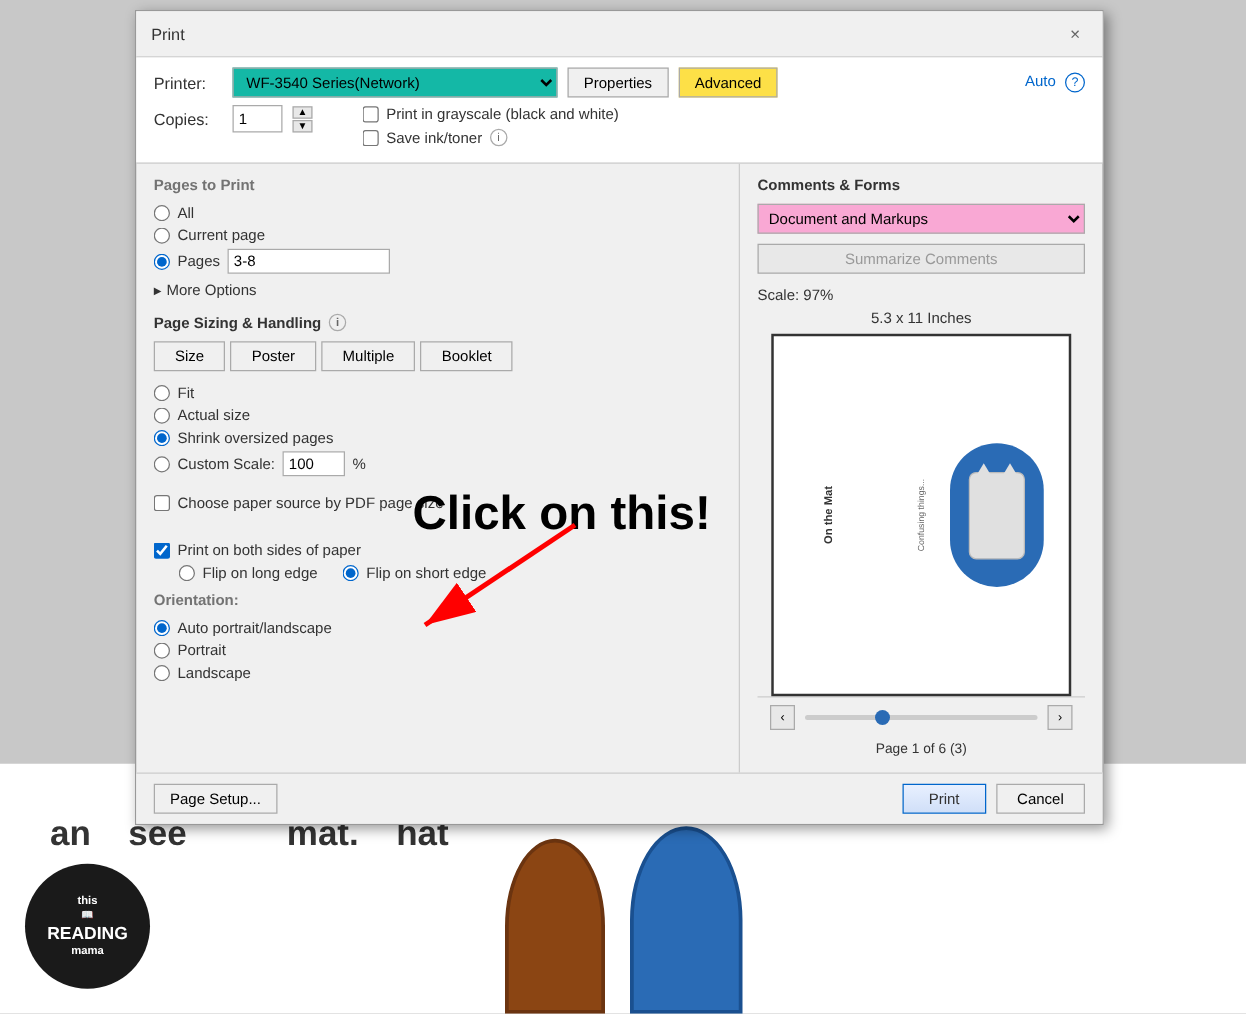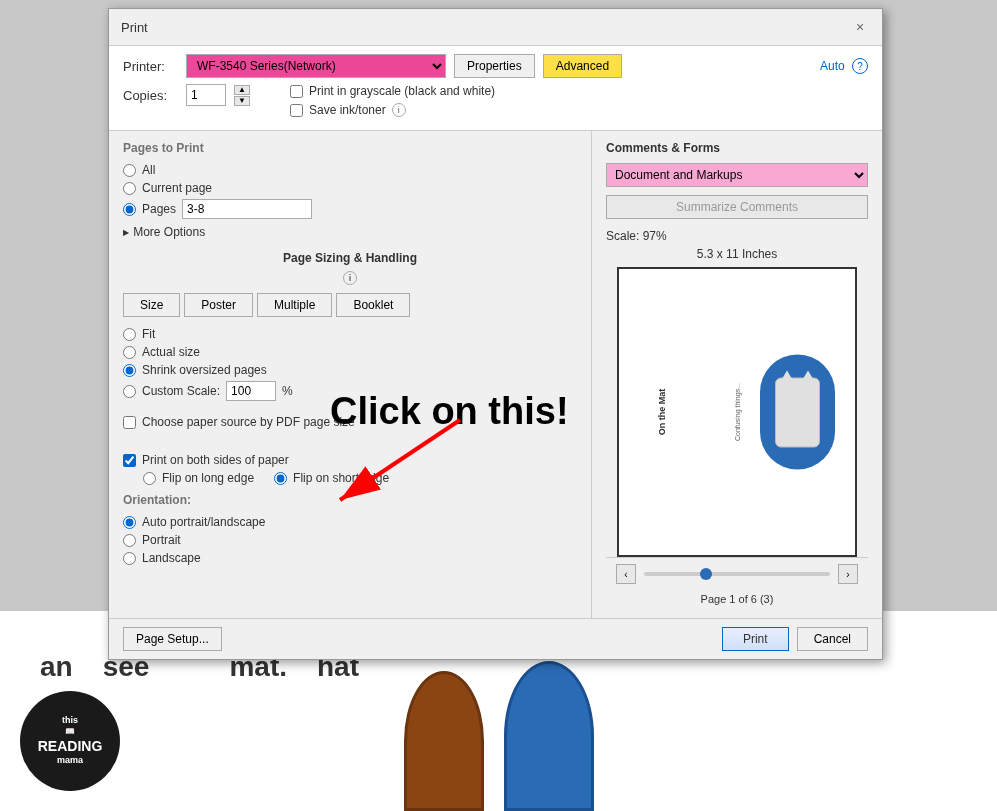--- a/index.html
+++ b/index.html
@@ -110,21 +110,21 @@
     .printer-label {
       color: #333;
       min-width: 55px;
     }
 
     .printer-select {
       flex: 1;
       max-width: 260px;
       padding: 3px 6px;
       border: 1px solid #aaa;
-      background: #ec4899;
+      background: #14b8a6;
       font-size: 12px;
       height: 24px;
     }
 
     .btn-properties, .btn-advanced {
       padding: 3px 12px;
       border: 1px solid #aaa;
       background: #f0f0f0;
       font-size: 12px;
       cursor: pointer;
@@ -274,21 +274,20 @@
     
     .page-sizing-title {
       font-weight: bold;
       color: #333;
       font-size: 12px;
       display: flex;
       align-items: center;
       gap: 6px;
       margin-bottom: 8px;
       margin-top: 12px;
-      flex-direction: column;
     }
 
     .info-icon {
       display: inline-flex;
       align-items: center;
       justify-content: center;
       width: 14px;
       height: 14px;
       border: 1px solid #aaa;
       border-radius: 50%;

